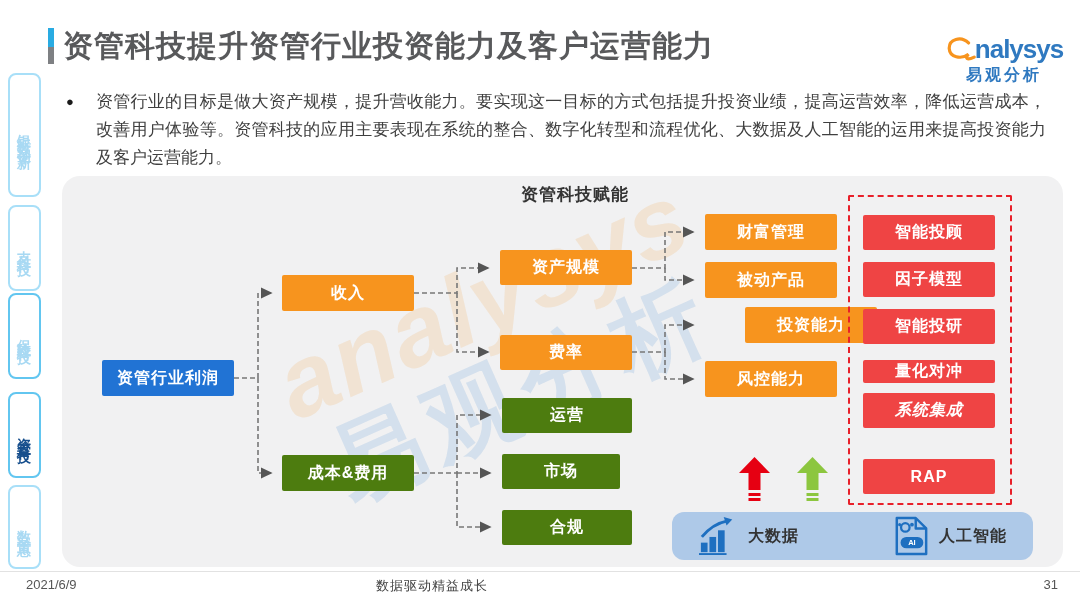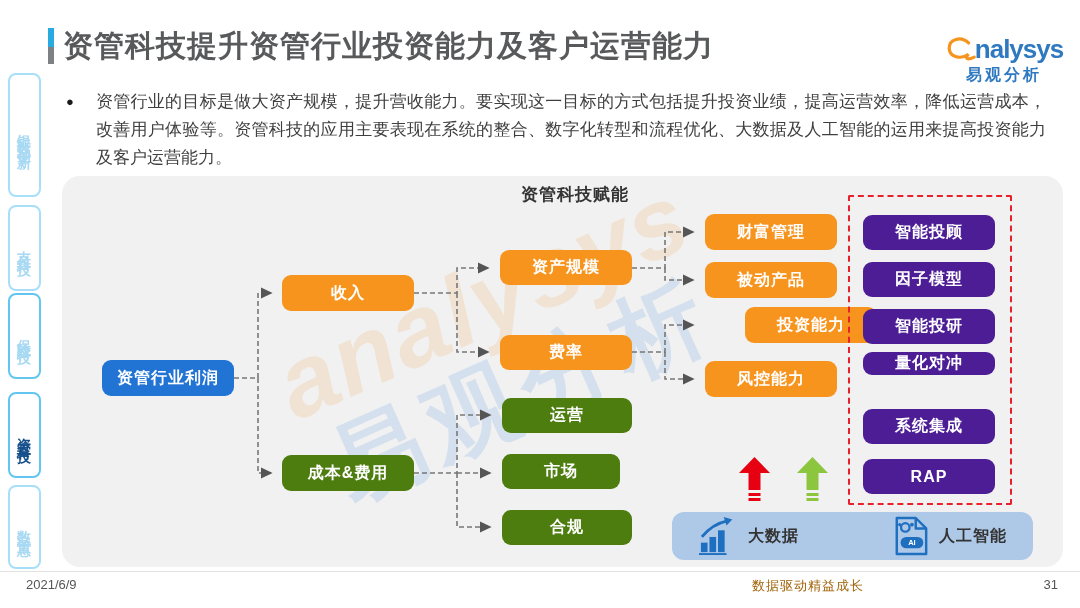--- a/index.html
+++ b/index.html
@@ -42,42 +42,42 @@
   .watermark { position:absolute; left:150px; top:70px; width:580px; text-align:center;
     transform:rotate(-24deg); pointer-events:none; }
   .wm-en { font-size:100px; font-weight:bold; font-style:italic;
     color:rgba(245,158,50,0.16); letter-spacing:2px; line-height:1; }
   .wm-cn { font-size:92px; font-weight:bold; color:rgba(110,165,220,0.22);
     letter-spacing:10px; line-height:1.05; }
 
   .connectors { position:absolute; left:0; top:0; }
 
   .node { position:absolute; display:flex; align-items:center; justify-content:center;
-    color:#fff; font-size:16px; font-weight:bold; letter-spacing:1px; border-radius:9px; }
+    color:#fff; font-size:16px; font-weight:bold; letter-spacing:1px; border-radius:2px; }
   .node.blue   { background:#2173D4; }
   .node.orange { background:#F7941E; }
   .node.gray   { background:#4d7c0f; }
-  .node.red    { background:#4c1d95; }
+  .node.red    { background:#ef4444; }
 
   .tech-frame { position:absolute; left:786px; top:19px; width:164px; height:310px;
     border:2px dashed #E8202A; border-radius:2px; }
 
   .up-arrow { position:absolute; width:33px; height:45px; }
 
   .legend-bar { position:absolute; left:610px; top:336px; width:361px; height:48px;
     background:#AEC9E8; border-radius:12px; display:flex; align-items:center;
     justify-content:center; gap:94px; }
   .legend-item { display:flex; align-items:center; gap:10px; }
   .legend-label { font-size:16px; font-weight:600; color:#333; letter-spacing:1px; }
 
   
   .footer-line { position:absolute; left:0px; top:571px; width:1080px; height:1px; background:#E2E2E2; }
   .footer-date { position:absolute; left:26px; top:577px; font-size:13px; color:#555; }
-  .footer-slogan { position:absolute; left:0; top:577px; width:864px; text-align:right;
-    font-size:13px; color:#a16207; letter-spacing:1px; }
+  .footer-slogan { position:absolute; left:0; top:577px; width:864px; text-align:center;
+    font-size:13px; color:#404040; letter-spacing:1px; }
   .footer-page { position:absolute; right:22px; top:577px; font-size:13px; color:#555; }
 </style>
 </head>
 <body>
 
 <div class="slide">
 
   <div class="side-tab" style="top:73px; height:124px;">
       <span>银行数字创新</span>
     </div>
@@ -150,22 +150,22 @@
     <div class="node gray" style="left:440px; top:334px; width:130px; height:35px;">合规</div>
     <div class="node orange" style="left:643px; top:38px;  width:132px; height:36px;">财富管理</div>
     <div class="node orange" style="left:643px; top:86px;  width:132px; height:36px;">被动产品</div>
     <div class="node orange" style="left:643px; top:131px; width:132px; height:36px;margin-left:40px;">投资能力</div>
     <div class="node orange" style="left:643px; top:185px; width:132px; height:36px;">风控能力</div>
 
     <div class="tech-frame"></div>
     <div class="node red" style="left:801px; top:39px;  width:132px; height:35px;">智能投顾</div>
     <div class="node red" style="left:801px; top:86px;  width:132px; height:35px;">因子模型</div>
     <div class="node red" style="left:801px; top:133px; width:132px; height:35px;">智能投研</div>
-    <div class="node red" style="left:801px; top:176px; width:132px; height:23px;">量化对冲</div>
-    <div class="node red" style="left:801px; top:233px; width:132px; height:35px;">系统集成</div>
+    <div class="node red" style="left:801px; top:184px; width:132px; height:23px;">量化对冲</div>
+    <div class="node red" style="left:801px; top:217px; width:132px; height:35px;font-style:italic;">系统集成</div>
     <div class="node red" style="left:801px; top:283px; width:132px; height:35px;">RAP</div>
 
     <svg class="up-arrow" style="left:676px; top:281px;" viewBox="0 0 33 45">
       <path d="M16.5,0 L32,16 L22.5,16 L22.5,33 L10.5,33 L10.5,16 L1,16 Z" fill="#E60012"></path>
       <rect x="10.5" y="36" width="12" height="3" fill="#E60012"></rect>
       <rect x="10.5" y="41" width="12" height="3" fill="#E60012"></rect>
     </svg>
     <svg class="up-arrow" style="left:734px; top:281px;" viewBox="0 0 33 45">
       <path d="M16.5,0 L32,16 L22.5,16 L22.5,33 L10.5,33 L10.5,16 L1,16 Z" fill="#8CC63F"></path>
       <rect x="10.5" y="36" width="12" height="3" fill="#8CC63F"></rect>

